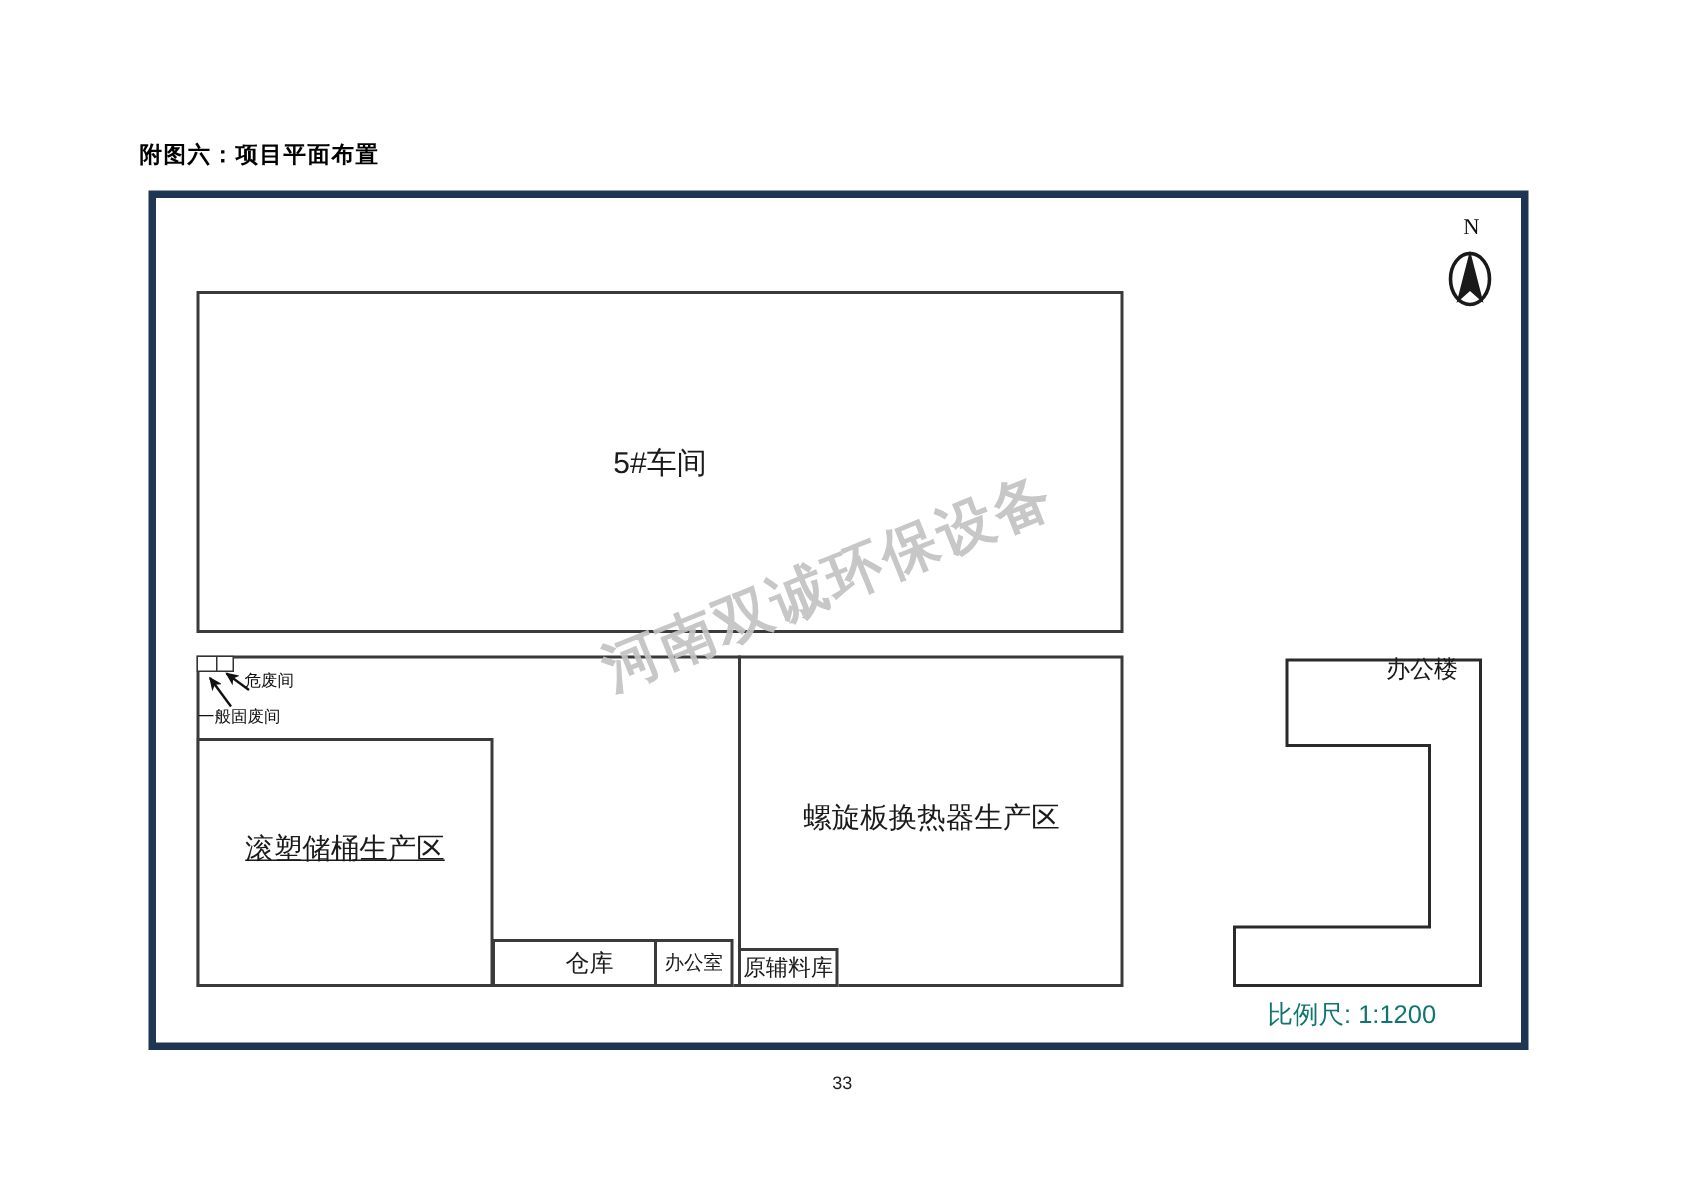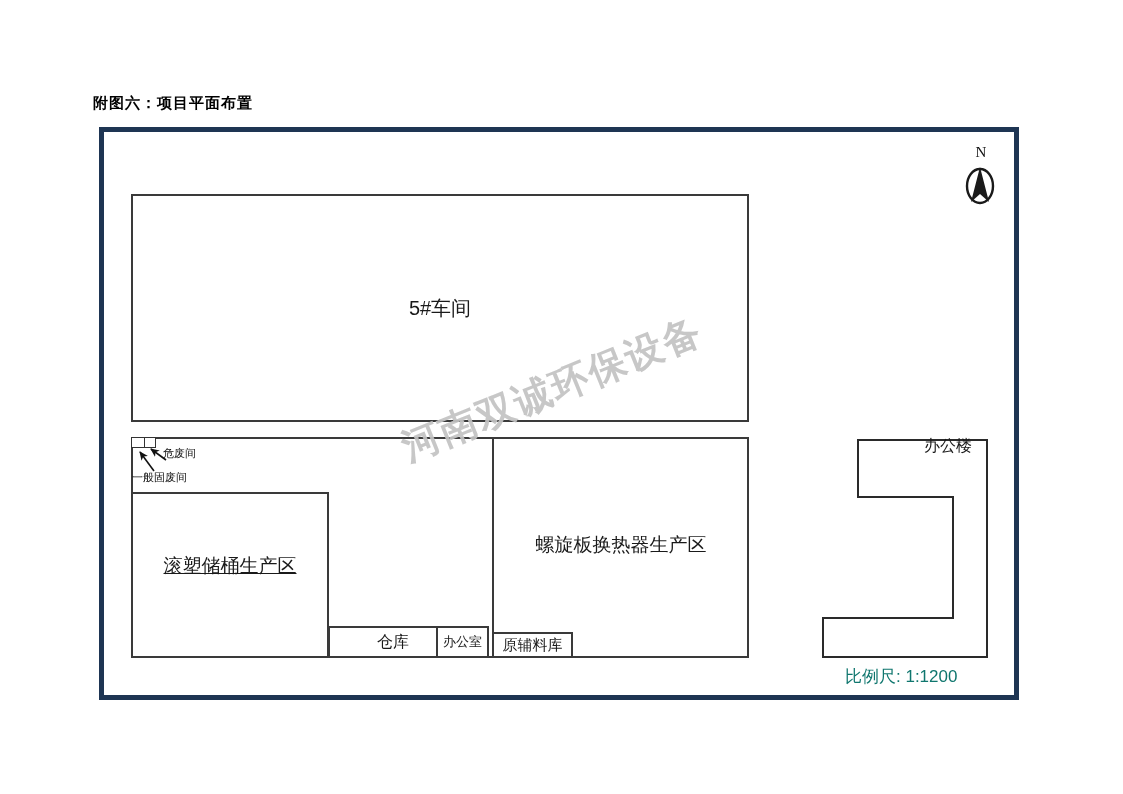--- a/index.html
+++ b/index.html
@@ -68,21 +68,21 @@
 
 
   <div class="lbl center-text" style="left:494px;top:532px;width:254px;font-size:19px;">螺旋板换热器生产区</div>
 
   <div class="box" style="left:328px;top:626px;width:130px;height:32px;">
     <span class="lbl" style="position:static;font-size:16px;">仓库</span>
   </div>
   <div class="box" style="left:436px;top:626px;width:53px;height:32px;overflow:visible;">
     <span class="lbl" style="position:static;font-size:13px;">办公室</span>
   </div>
-  <div class="box" style="left:492px;top:632px;width:81px;height:26px;">
+  <div class="box" style="left:492px;top:632px;width:67px;height:26px;">
     <span class="lbl" style="position:static;font-size:15px;">原辅料库</span>
   </div>
 
   <div class="tinybox" style="left:131px;top:437px;width:14px;height:11px;"></div>
   <div class="tinybox" style="left:144px;top:437px;width:12px;height:11px;"></div>
 
   <div class="lbl waste-lbl" style="left:163px;top:446px;">危废间</div>
   <div class="lbl waste-lbl" style="left:132px;top:470px;">一般固废间</div>
 
   <svg class="svg-overlay" viewBox="0 0 1123 794">
@@ -104,14 +104,15 @@
   </svg>
 
   <div class="lbl center-text" style="left:860px;top:436px;width:100px;font-size:16px;margin-left:38px;">办公楼</div>
 
   <div class="north-n">N</div>
 
   <div class="scale">比例尺: 1:1200</div>
 
   <div class="watermark">河南双诚环保设备</div>
 
+  <div class="pagenum">33</div>
 
 </div>
 
 </body></html>

